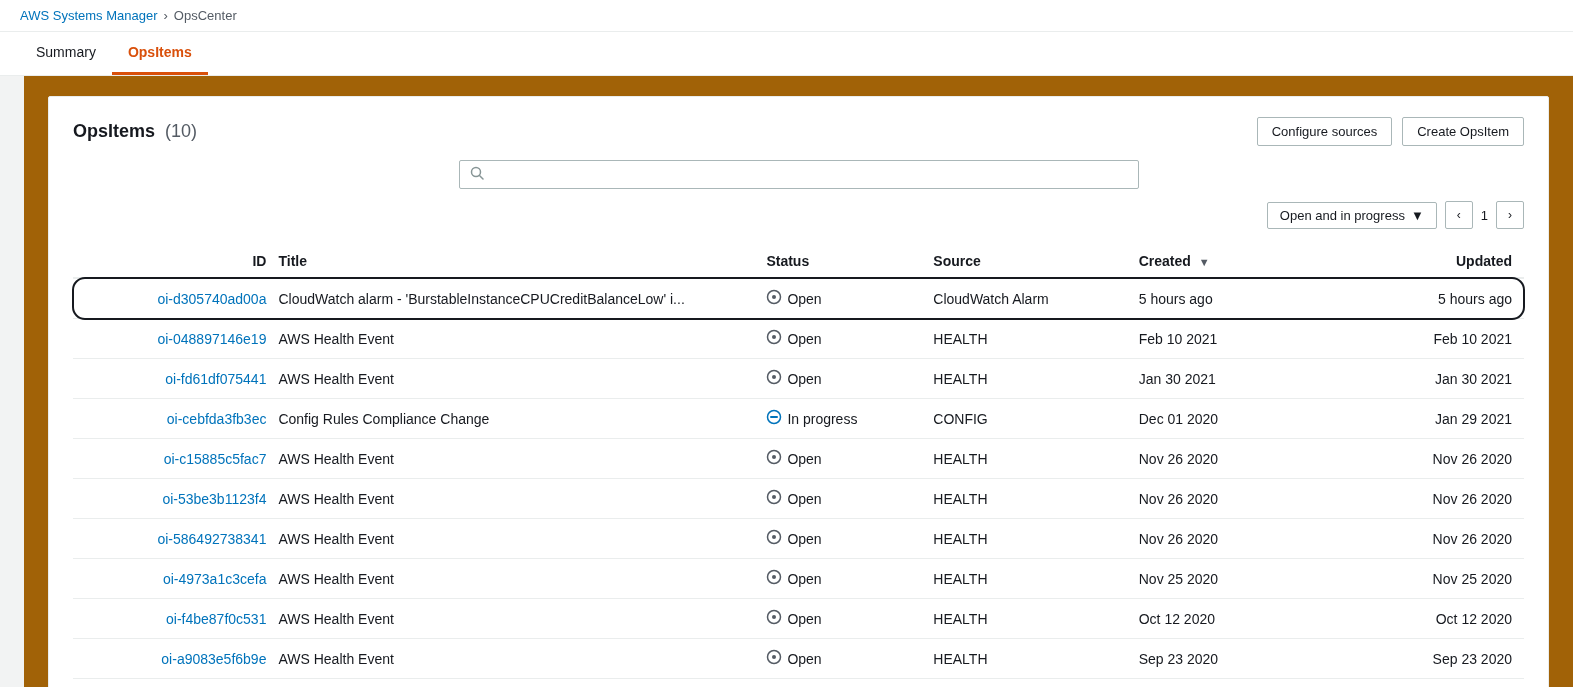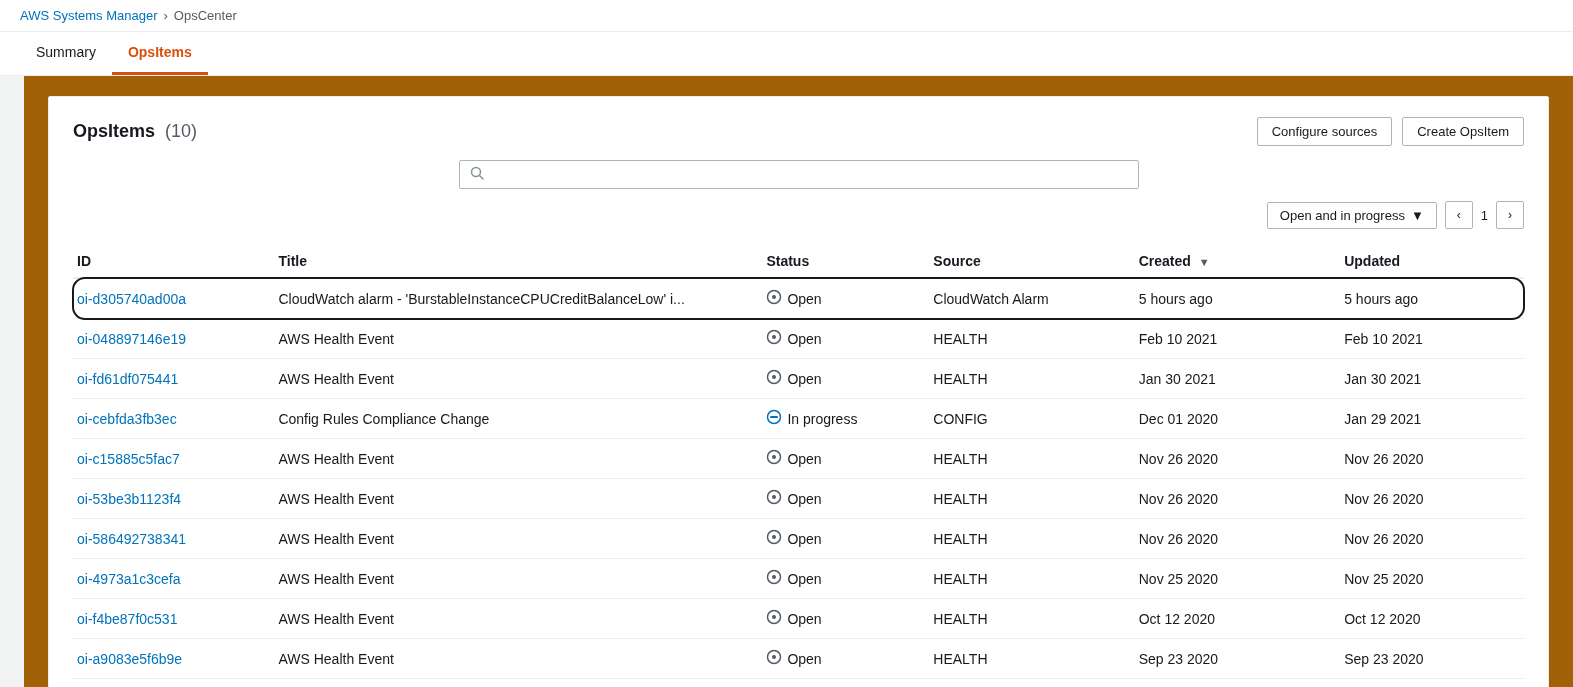--- a/index.html
+++ b/index.html
@@ -201,26 +201,26 @@
       gap: 5px;
       white-space: nowrap;
     }
     .highlighted-row td {
       background: transparent;
     }
     .highlighted-row {
       outline: 2px solid #16191f;
       outline-offset: -1px;
     }
-    .col-id { width: 160px; }
+    .col-id { width: 160px; text-align: right; }
     .col-title { width: 380px; }
     .col-status { width: 130px; }
     .col-source { width: 160px; }
     .col-created { width: 160px; }
-    .col-updated { width: 140px; }
+    .col-updated { width: 140px; text-align: right; }
   </style>
 </head>
 <body>
 
 <div class="top-nav">
   <span class="breadcrumb-link">AWS Systems Manager</span>
   <span class="chevron">›</span>
   <span>OpsCenter</span>
 </div>
 

